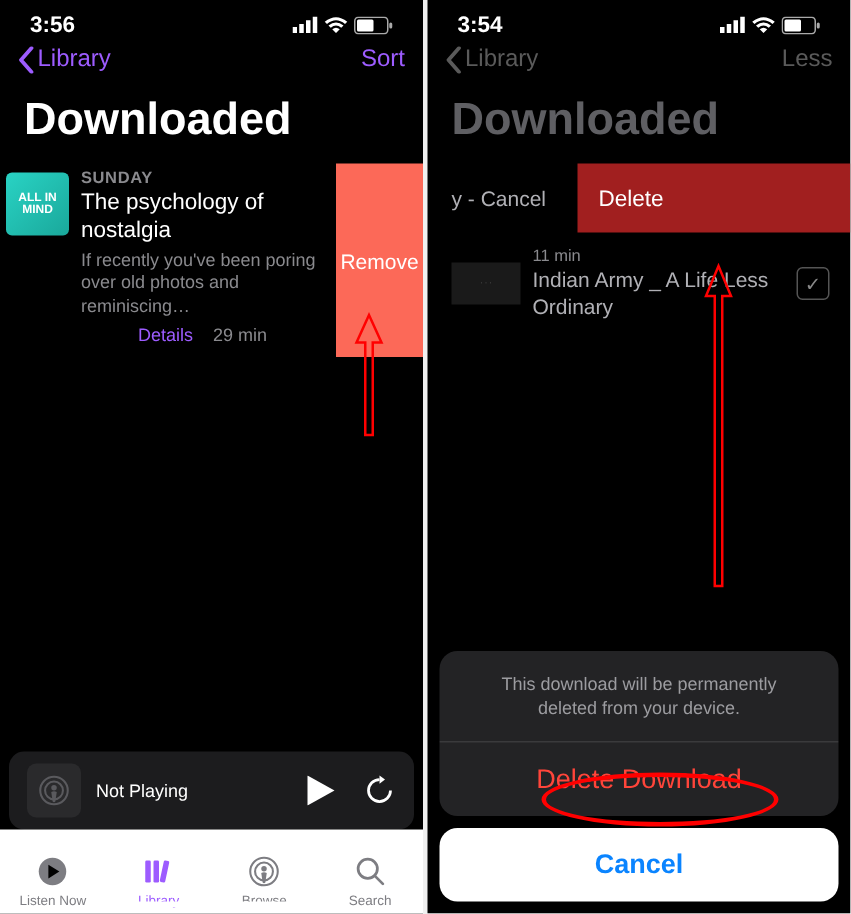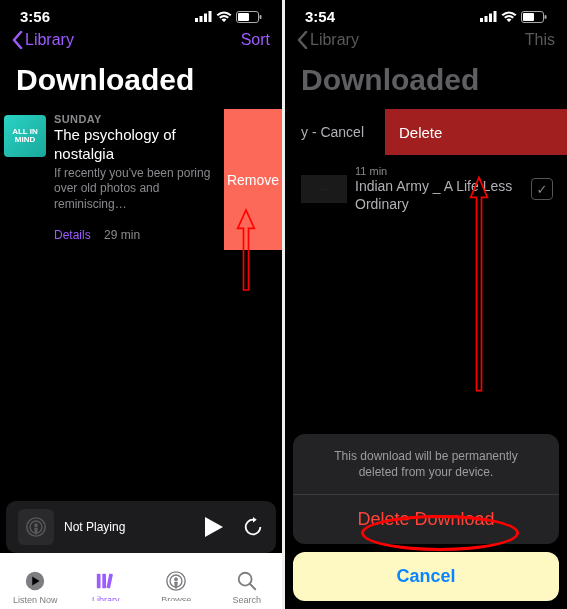--- a/index.html
+++ b/index.html
@@ -79,21 +79,21 @@
       font-size: 5px;
     }
     .item-body {
       flex: 1;
       padding: 4px 8px 8px;
       min-width: 0;
     }
     .sunday { color: #8a8a8e; font-size: 11px; font-weight: 600; letter-spacing: 0.4px; }
     .item-title { color: #fff; font-size: 15px; line-height: 1.25; margin-top: 1px; }
     .item-desc { color: #8a8a8e; font-size: 12px; line-height: 1.3; margin-top: 2px; overflow: hidden; }
-    .item-meta { margin-top: 16px; font-size: 12px; }
+    .item-meta { margin-top: 4px; font-size: 12px; text-align: center; }
     .item-meta .details { color: #9d5cff; }
     .item-meta .dur { color: #8a8a8e; margin-left: 10px; }
     .swipe-btn {
       width: 58px;
       background: #fc6958;
       color: #fff;
       font-size: 14px;
       display: flex;
       align-items: center;
       justify-content: center;
@@ -210,21 +210,21 @@
       line-height: 1.35;
       border-bottom: 1px solid #3a3a3c;
     }
     .sheet-btn {
       text-align: center;
       padding: 14px;
       font-size: 18px;
     }
     .sheet-delete { color: #ff453a; }
     .sheet-cancel {
-      background: #fef9c3;
+      background: #ffffff;
       border-radius: 12px;
       text-align: center;
       padding: 14px;
       font-size: 18px;
       color: #0a84ff;
       font-weight: 600;
     }
     .oval-annot {
       position: absolute;
       border: 3px solid #ff0000;
@@ -371,21 +371,21 @@
         </svg>
     </div>
   </div>
   <div class="nav-bar disabled">
     <div class="nav-back">
       <svg width="11" height="18" viewBox="0 0 11 18">
           <path d="M9 1 L2 9 L9 17" stroke="#5a5a5a" stroke-width="2.5" fill="none" stroke-linecap="round" stroke-linejoin="round"></path>
         </svg>
       <span>Library</span>
     </div>
-    <span>This</span>
+    <span>Less</span>
   </div>
   <div class="page-title" style="color:#5f5f63">Downloaded</div>
 
   <div class="row" style="height:46px">
     <span class="row-trouble">y - Cancel</span>
     <div class="row-check">✓</div>
     <div class="delete-btn">Delete</div>
   </div>
 
   <div class="row" style="padding:10px 0">

